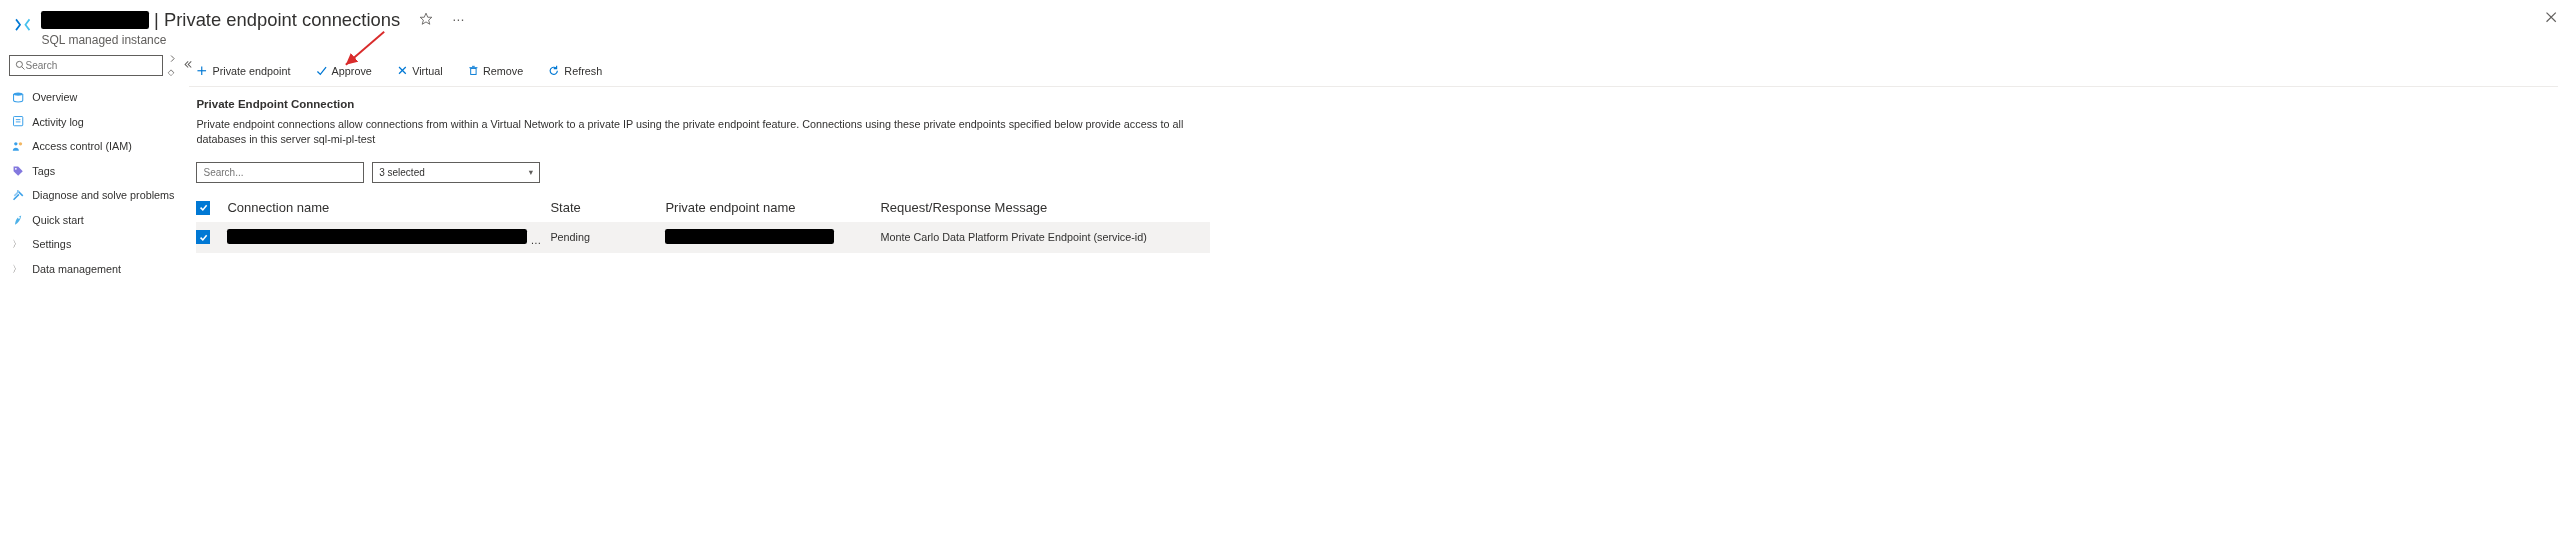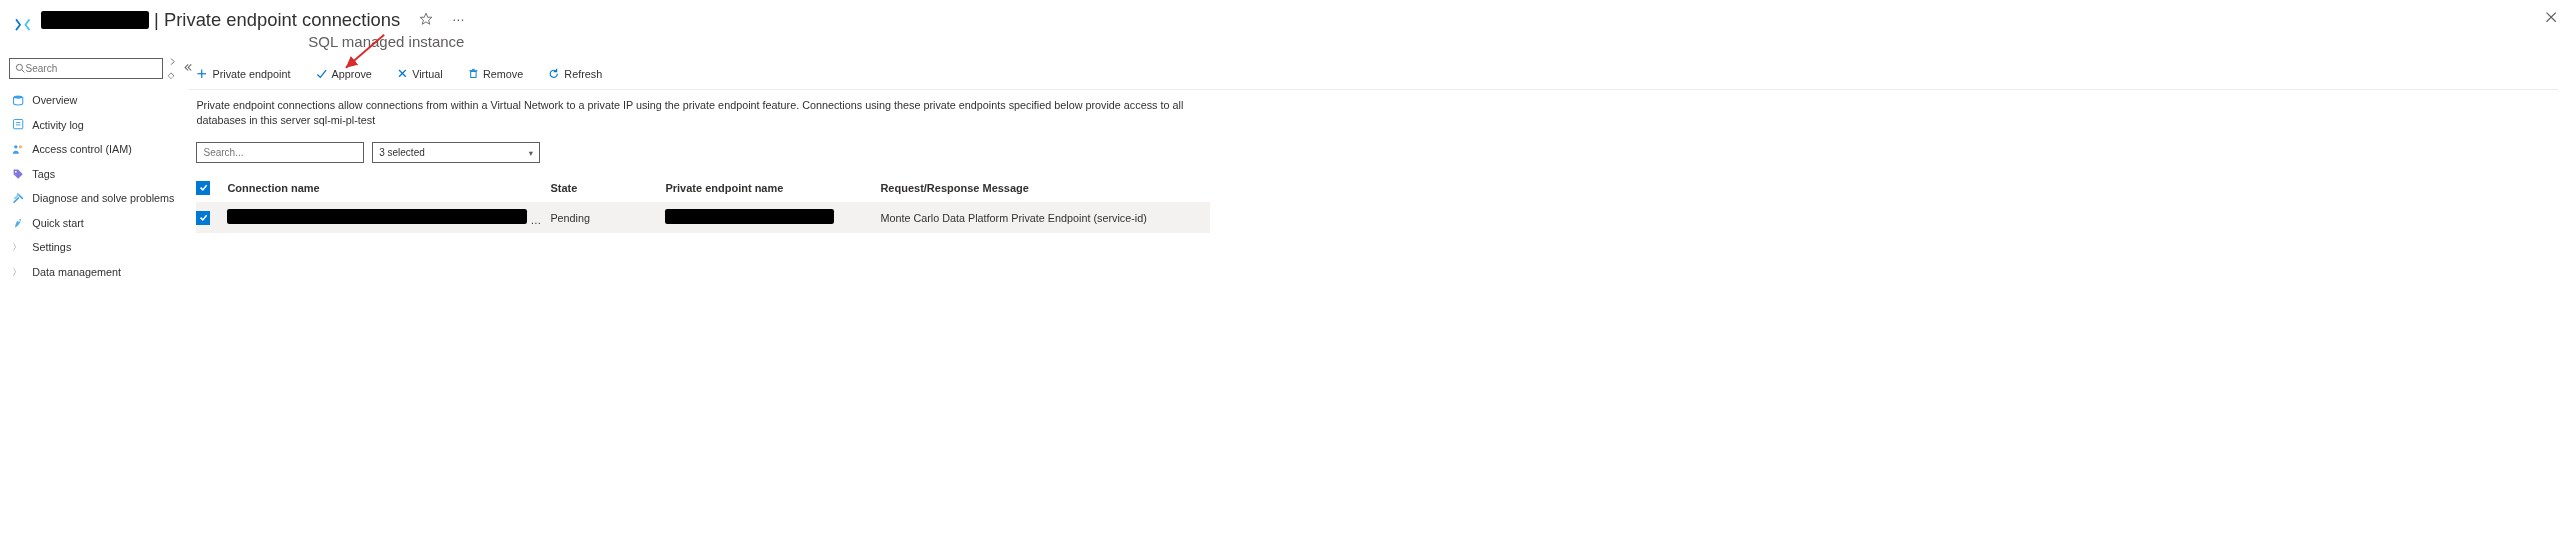--- a/index.html
+++ b/index.html
@@ -32,21 +32,21 @@
   .redacted-name {
     background:#000; color:#000; border-radius:2.3px; height:18.4px; width:108px; display:inline-block;
   }
   .title {
     font-size: 18.4px;
     font-weight: 400;
     color:#323130;
     display:flex; align-items:center; gap:4.6px;
   }
   .star-icon svg, .more-icon { color:#605e5c; }
-  .subtitle { font-size: 15px; color:#605e5c; margin-top:1.5px; margin-left:0px;text-align:right;}
+  .subtitle { font-size: 12px; color:#605e5c; margin-top:1.5px; margin-left:0px;}
   .close-x { position:absolute; right:18.4px; top:10.8px; cursor:pointer; color:#605e5c;}
   
   .layout { display:flex; }
   .sidebar {
     width: 178px;
     flex-shrink:0;
     padding: 4.6px 0 0 9.2px;
   }
   .search-row { display:flex; align-items:center; gap:4.6px; margin-bottom:7.7px; padding-right:4.6px;}
   .search-box {
@@ -73,21 +73,21 @@
   .filters { display:flex; gap:7.7px; margin-top:14px;}
   .filter-input, .filter-select {
     border:0.8px solid #605e5c; height:21.5px; font-size:10px; padding:0 6.1px; background:#fff;
   }
   .filter-input { width:168px; }
   .filter-select { width:168px; display:flex; align-items:center; justify-content:space-between; cursor:pointer;}
   .chev-down { font-size:8.5px; color:#605e5c;}
   
   .table { margin-top:10.8px; width:1014px;}
   .thead, .trow { display:grid; grid-template-columns: 31px 323px 115px 215px 323px; align-items:center; }
-  .thead { font-weight:700; font-size:11px; height:28px;}
+  .thead { font-weight:400; font-size:13px; height:28px;}
   .trow { height:31px; font-size:10.8px;}
   .trow.selected { background:#f3f2f1;}
   .checkbox {
     width:14px; height:14px; border:0.8px solid #0078d4; background:#0078d4; display:flex; align-items:center; justify-content:center; cursor:pointer;
   }
   .checkbox svg { stroke:#fff;}
   .redact-cell-a { background:#000; height:15.4px; width:300px; border-radius:2.3px; display:inline-block;}
   .redact-cell-b { background:#000; height:15.4px; width:169px; border-radius:2.3px; display:inline-block;}
   .ellips { margin-left:3.1px;}
   
@@ -270,20 +270,21 @@
       <svg class="arrow-annot" width="54" height="46" viewBox="0 0 70 60">
         <defs>
             <marker id="ah" markerWidth="8" markerHeight="8" refX="6" refY="3" orient="auto">
               <path d="M0,0 L6,3 L0,6 Z" fill="#d92b2b"></path>
             </marker>
           </defs>
         <line x1="60" y1="5" x2="10" y2="48" stroke="#d92b2b" stroke-width="2.5" marker-end="url(#ah)"></line>
       </svg>
     </div>
 
+    <div class="section-title">Private Endpoint Connection</div>
     <div class="description">Private endpoint connections allow connections from within a Virtual Network to a private IP using the private endpoint feature. Connections using these private endpoints specified below provide access to all databases in this server sql-mi-pl-test</div>
 
     <div class="filters">
       <input class="filter-input" type="text" placeholder="Search..." style="">
       <div class="filter-select">
         <span>3 selected</span>
         <span class="chev-down">▾</span>
       </div>
     </div>
 

